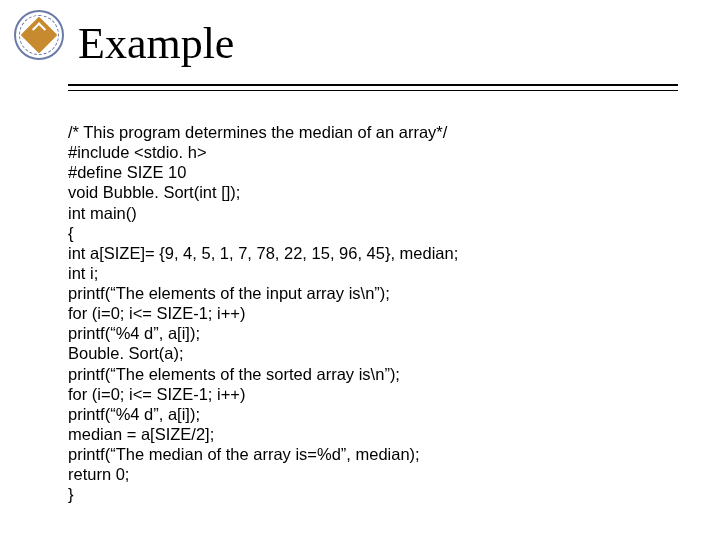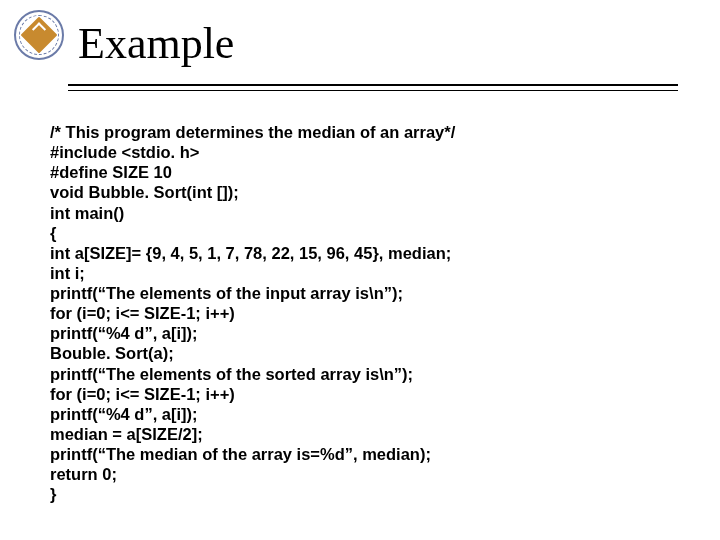--- a/index.html
+++ b/index.html
@@ -83,23 +83,23 @@
     position: absolute;
     top: 90px;
     left: 68px;
     width: 610px;
     height: 0;
     border-top: 1px solid #000;
   }
   .code-block {
     position: absolute;
     top: 122px;
-    left: 50px;
+    left: 68px;
     font-family: Arial, Helvetica, sans-serif;
-    font-weight: bold;
+    font-weight: normal;
     font-size: 16.5px;
     line-height: 1.22;
     color: #000;
     white-space: pre;
   }
 </style>
 </head>
 <body>
 
 <div class="slide">

